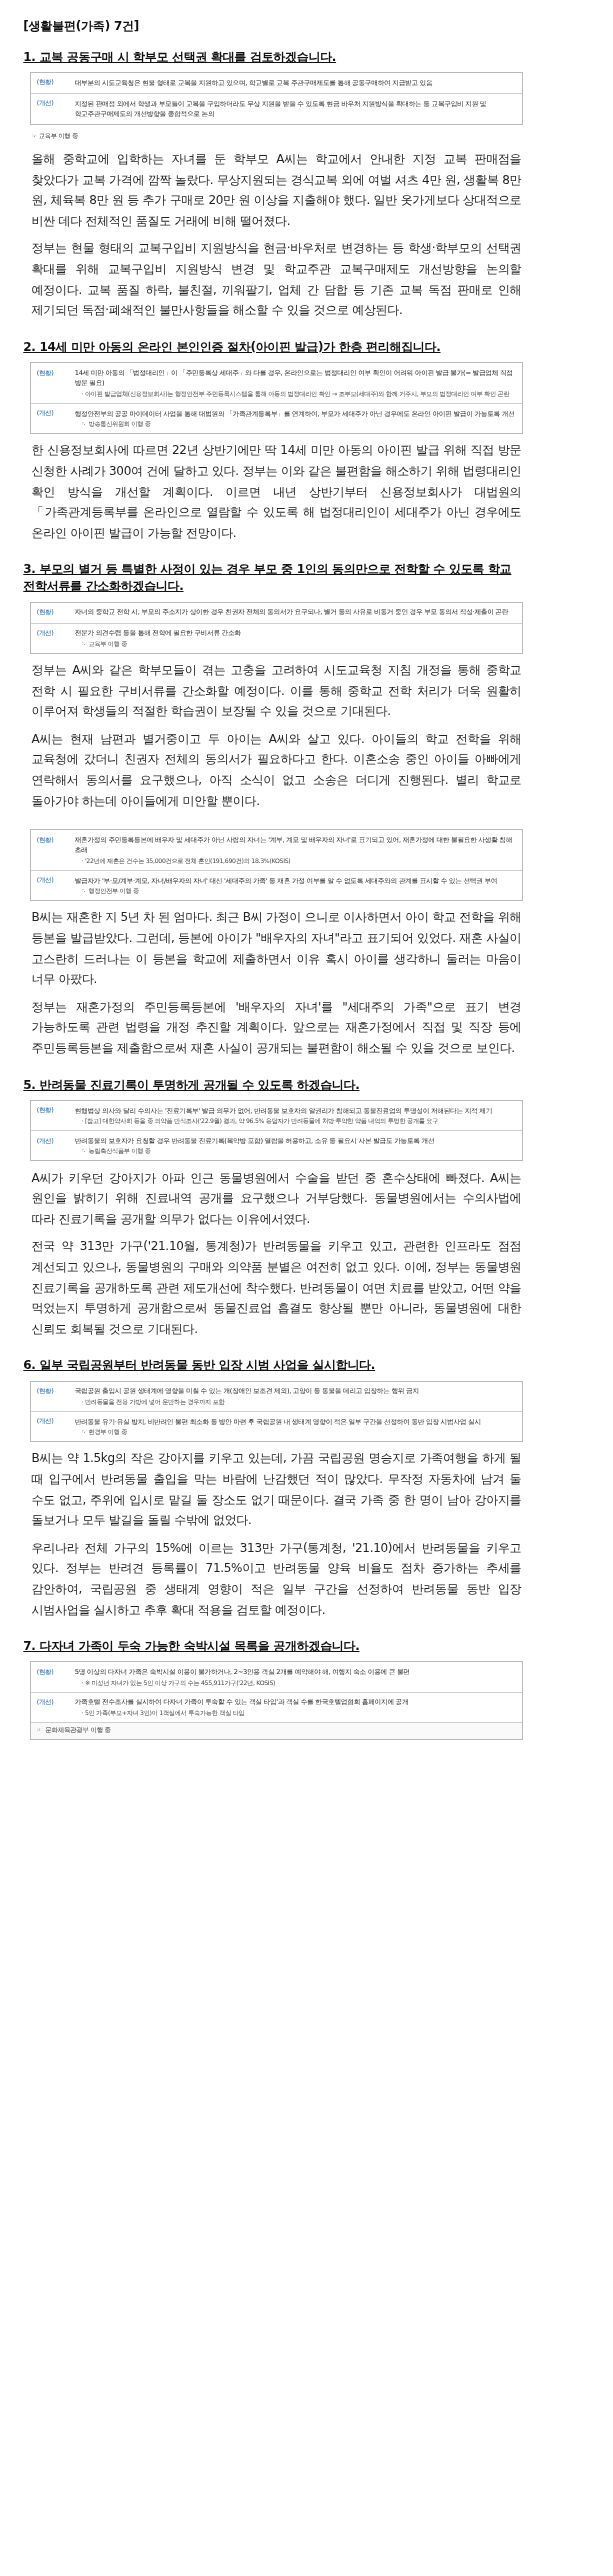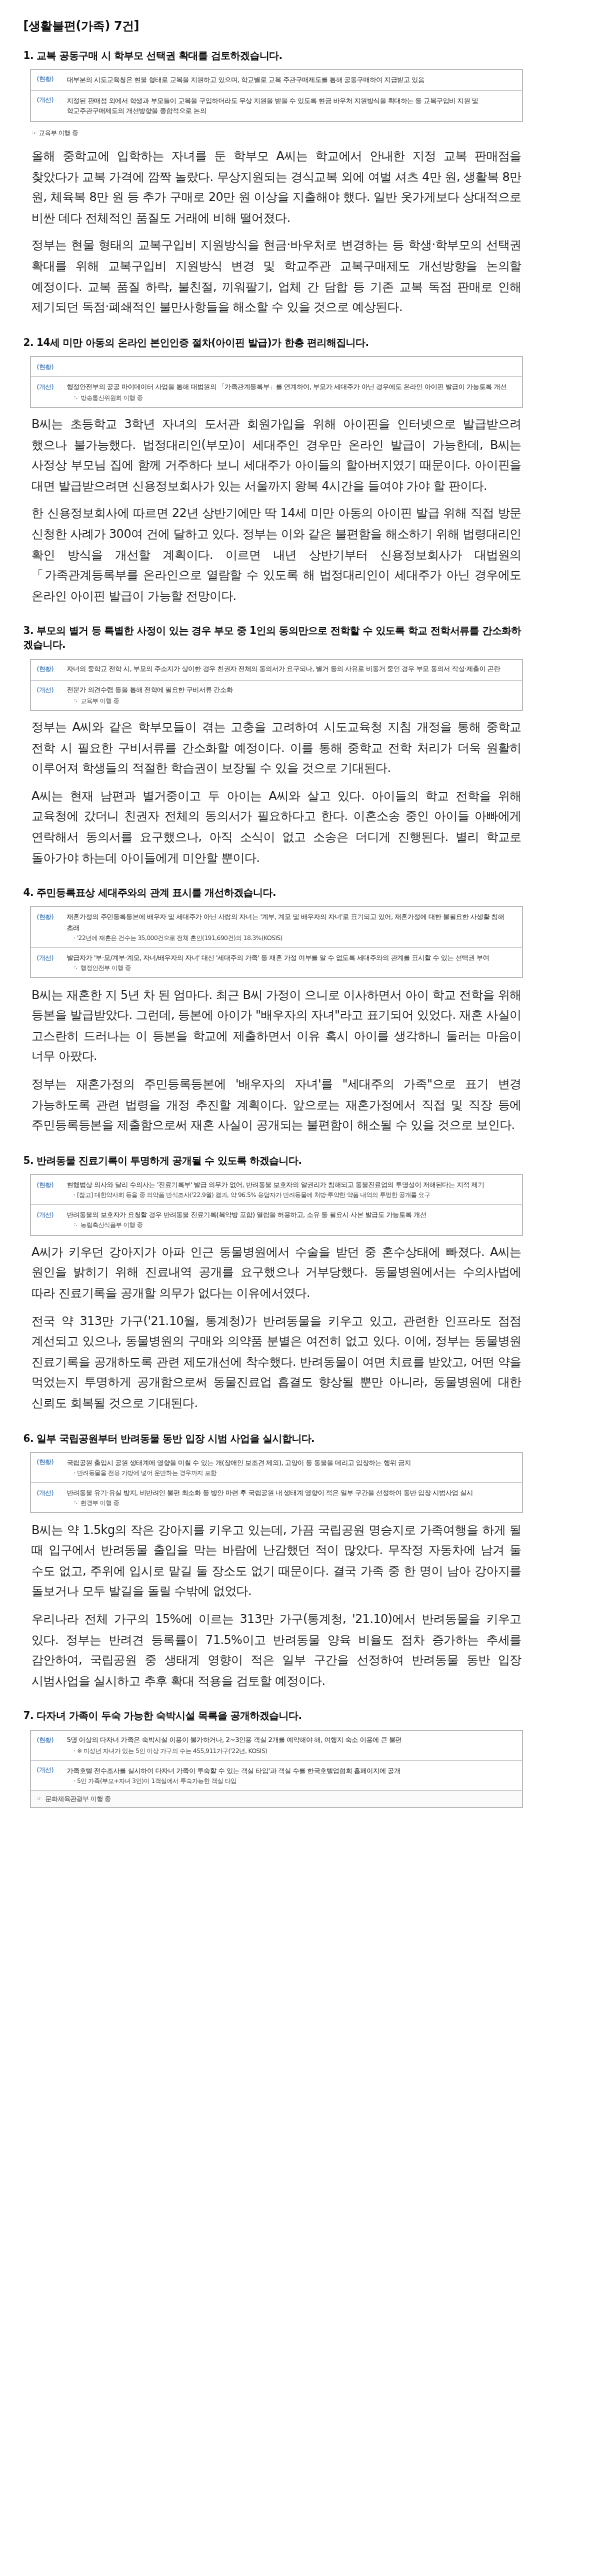--- a/index.html
+++ b/index.html
@@ -18,36 +18,38 @@
     font-size:12px;
     font-weight:bold;
     letter-spacing:-0.2px;
     margin:0 0 13.7px 2.7px;
     color:#111;
   }
   .item{
     margin-bottom:18px;
   }
   .item-head{
-    font-size:10px;
+    font-size:12px;
     font-weight:bold;
     letter-spacing:-0.3px;
     margin:0 0 6.2px 2.7px;
     color:#111;
+    text-decoration:underline;
   }
   .box{
     border:0.7px solid #b9b9b9;
     box-sizing:border-box;
     margin:0 2.7px 0 9.6px;
   }
   .box-row{
     display:flex;
     align-items:flex-start;
     padding:4.8px 6.2px 4.8px 5.5px;
     border-bottom:0.7px solid #cfcfcf;
+    gap:8px;
   }
   .box-row:last-child{border-bottom:none;}
   .tag{
     flex:0 0 auto;
     display:inline-block;
     font-size:6.5px;
     letter-spacing:-0.3px;
     color:#1c5fa8;
     white-space:nowrap;
     padding-top:0.7px;
@@ -122,46 +124,45 @@
         </div>
         <div class="body-para" style="font-size: 6.3px; color: rgb(51, 51, 51);">☞ 교육부 이행 중</div>
         <p class="body-para">올해 중학교에 입학하는 자녀를 둔 학부모 A씨는 학교에서 안내한 지정 교복 판매점을 찾았다가 교복 가격에 깜짝 놀랐다. 무상지원되는 경식교복 외에 여벌 셔츠 4만 원, 생활복 8만 원, 체육복 8만 원 등 추가 구매로 20만 원 이상을 지출해야 했다. 일반 옷가게보다 상대적으로 비싼 데다 전체적인 품질도 거래에 비해 떨어졌다.</p>
         <p class="body-para">정부는 현물 형태의 교복구입비 지원방식을 현금·바우처로 변경하는 등 학생·학부모의 선택권 확대를 위해 교복구입비 지원방식 변경 및 학교주관 교복구매제도 개선방향을 논의할 예정이다. 교복 품질 하락, 불친절, 끼워팔기, 업체 간 담합 등 기존 교복 독점 판매로 인해 제기되던 독점·폐쇄적인 불만사항들을 해소할 수 있을 것으로 예상된다.</p>
       </div>
       <div class="item">
         <div class="item-head">2. 14세 미만 아동의 온라인 본인인증 절차(아이핀 발급)가 한층 편리해집니다.</div>
         <div class="box">
           <div class="box-row">
             <span class="tag current">(현황)</span>
+            <span class="box-text">14세 미만 아동의 「법정대리인」이 「주민등록상 세대주」와 다를 경우, 온라인으로는 법정대리인 여부 확인이 어려워 아이핀 발급 불가(= 발급업체 직접 방문 필요)<span class="small-note">· 아이핀 발급업체(신용정보회사)는 행정안전부 주민등록시스템을 통해 아동의 법정대리인 확인 → 조부모(세대주)와 함께 거주시, 부모의 법정대리인 여부 확인 곤란</span></span>
           </div>
           <div class="box-row">
             <span class="tag improve">(개선)</span>
             <span class="box-text">행정안전부의 공공 마이데이터 사업을 통해 대법원의 「가족관계등록부」를 연계하여, 부모가 세대주가 아닌 경우에도 온라인 아이핀 발급이 가능토록 개선<span class="small-note">☞ 방송통신위원회 이행 중</span></span>
           </div>
         </div>
-        <p class="body-para">B씨는 초등학교 3학년 자녀의 도서관 회원가입을 위해 아이핀을 인터넷으로 발급받으려 했으나 불가능했다. 법정대리인(부모)이 세대주인 경우만 온라인 발급이 가능한데, B씨는 사정상 부모님 집에 함께 거주하다 보니 세대주가 아이들의 할아버지였기 때문이다. 아이핀을 대면 발급받으려면 신용정보회사가 있는 서울까지 왕복 4시간을 들여야 가야 할 판이다.</p>
         <p class="body-para">한 신용정보회사에 따르면 22년 상반기에만 딱 14세 미만 아동의 아이핀 발급 위해 직접 방문 신청한 사례가 300여 건에 달하고 있다. 정부는 이와 같은 불편함을 해소하기 위해 법령대리인 확인 방식을 개선할 계획이다. 이르면 내년 상반기부터 신용정보회사가 대법원의 「가족관계등록부를 온라인으로 열람할 수 있도록 해 법정대리인이 세대주가 아닌 경우에도 온라인 아이핀 발급이 가능할 전망이다.</p>
       </div>
       <div class="item">
         <div class="item-head">3. 부모의 별거 등 특별한 사정이 있는 경우 부모 중 1인의 동의만으로 전학할 수 있도록 학교 전학서류를 간소화하겠습니다.</div>
         <div class="box">
           <div class="box-row">
             <span class="tag current">(현황)</span>
             <span class="box-text">자녀의 중학교 전학 시, 부모의 주소지가 상이한 경우 친권자 전체의 동의서가 요구되나, 별거 등의 사유로 비동거 중인 경우 부모 동의서 작성·제출이 곤란</span>
           </div>
           <div class="box-row">
             <span class="tag improve">(개선)</span>
             <span class="box-text">전문가 의견수렴 등을 통해 전학에 필요한 구비서류 간소화<span class="small-note">☞ 교육부 이행 중</span></span>
           </div>
         </div>
         <p class="body-para">정부는 A씨와 같은 학부모들이 겪는 고충을 고려하여 시도교육청 지침 개정을 통해 중학교 전학 시 필요한 구비서류를 간소화할 예정이다. 이를 통해 중학교 전학 처리가 더욱 원활히 이루어져 학생들의 적절한 학습권이 보장될 수 있을 것으로 기대된다.</p>
         <p class="body-para">A씨는 현재 남편과 별거중이고 두 아이는 A씨와 살고 있다. 아이들의 학교 전학을 위해 교육청에 갔더니 친권자 전체의 동의서가 필요하다고 한다. 이혼소송 중인 아이들 아빠에게 연락해서 동의서를 요구했으나, 아직 소식이 없고 소송은 더디게 진행된다. 별리 학교로 돌아가야 하는데 아이들에게 미안할 뿐이다.</p>
       </div>
       <div class="item">
-        <div class="item-head">4. 주민등록표상 세대주와의 관계 표시를 개선하겠습니다.</div>
         <div class="box">
           <div class="box-row">
             <span class="tag current">(현황)</span>
             <span class="box-text">재혼가정의 주민등록등본에 배우자 및 세대주가 아닌 사람의 자녀는 '계부, 계모 및 배우자의 자녀'로 표기되고 있어, 재혼가정에 대한 불필요한 사생활 침해 초래<span class="small-note">· '22년에 재혼은 건수는 35,000건으로 전체 혼인(191,690건)의 18.3%(KOSIS)</span></span>
           </div>
           <div class="box-row">
             <span class="tag improve">(개선)</span>
             <span class="box-text">발급자가 '부·모/계부·계모, 자녀/배우자의 자녀' 대신 '세대주의 가족' 등 재혼 가정 여부를 알 수 없도록 세대주와의 관계를 표시할 수 있는 선택권 부여<span class="small-note">☞ 행정안전부 이행 중</span></span>
           </div>
         </div>

